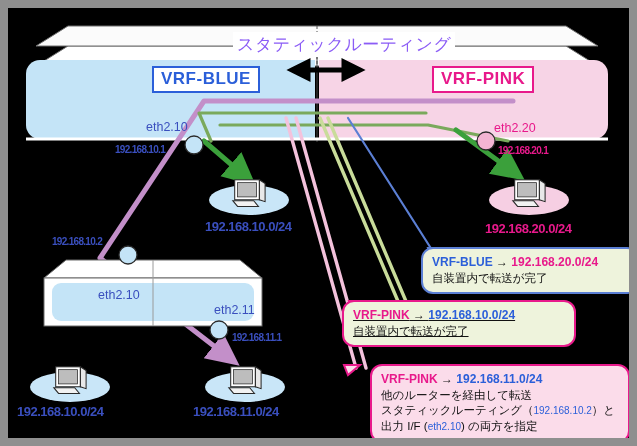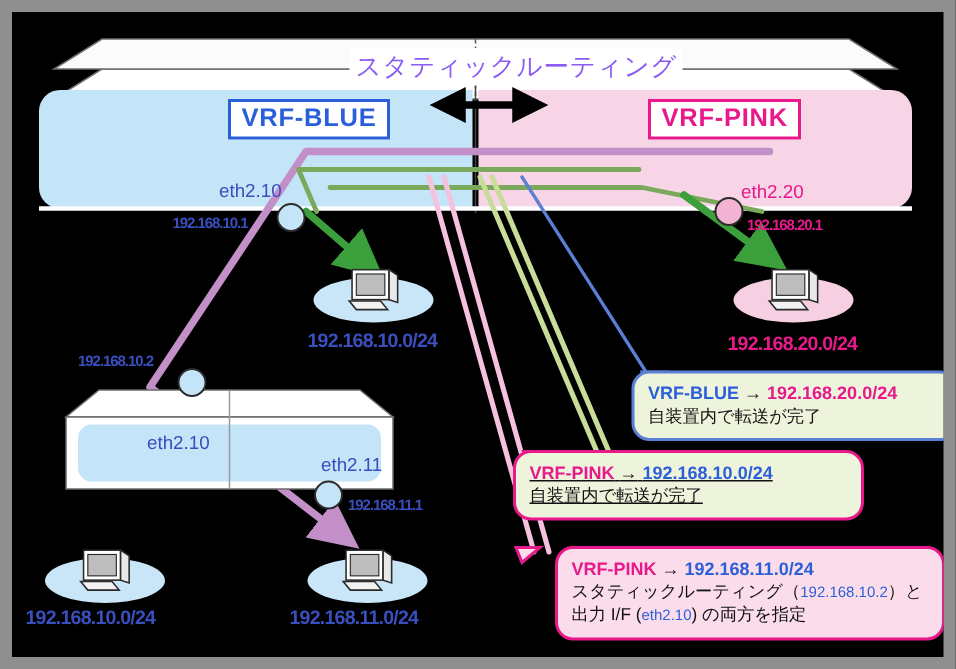--- a/index.html
+++ b/index.html
@@ -202,20 +202,21 @@
     </div>
     <div>自装置内で転送が完了</div>
   </div>
 
   <div class="callout" id="co-pink2">
     <div class="hd">
       <span class="pink">VRF-PINK</span>
       <span>→</span>
       <span class="vrfblue-txt">192.168.11.0/24</span>
     </div>
+    <div>他のルーターを経由して転送</div>
     <div>
       <span>スタティックルーティング（</span><span class="sm vrfblue-txt">192.168.10.2</span><span>）と</span>
     </div>
     <div>
       <span>出力 I/F (</span><span class="sm vrfblue-txt">eth2.10</span><span>) の両方を指定</span>
     </div>
   </div>
 
 </div>
 

